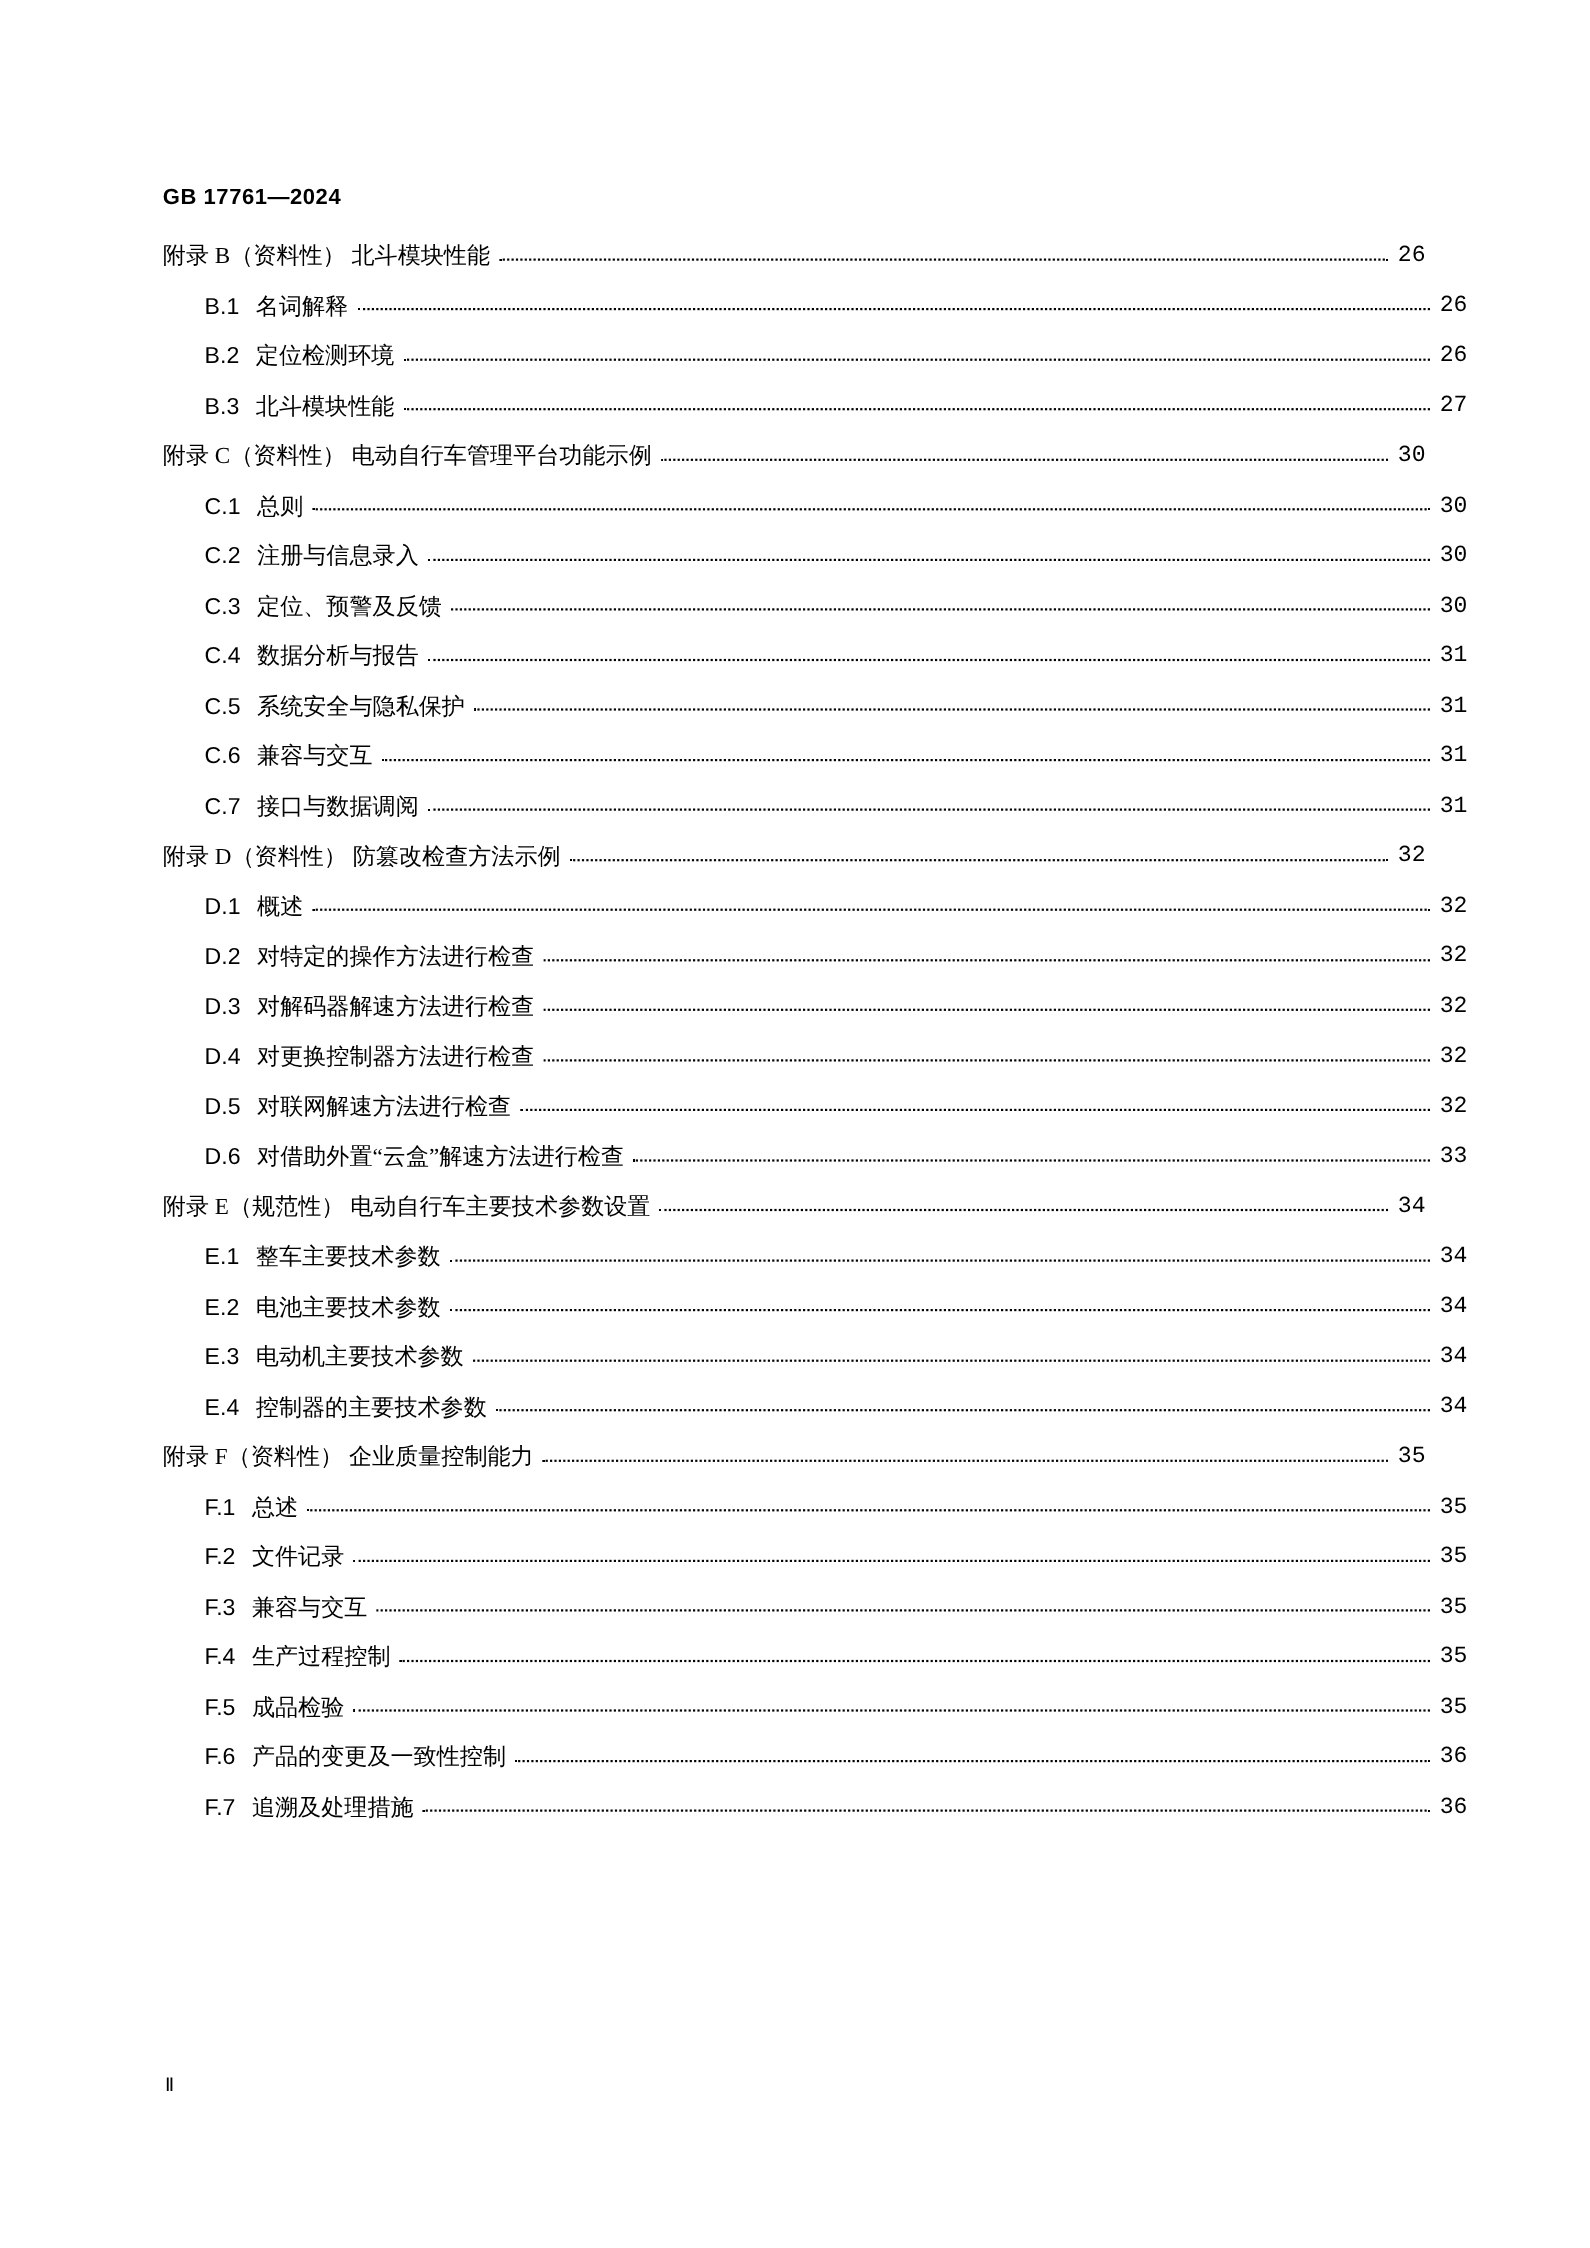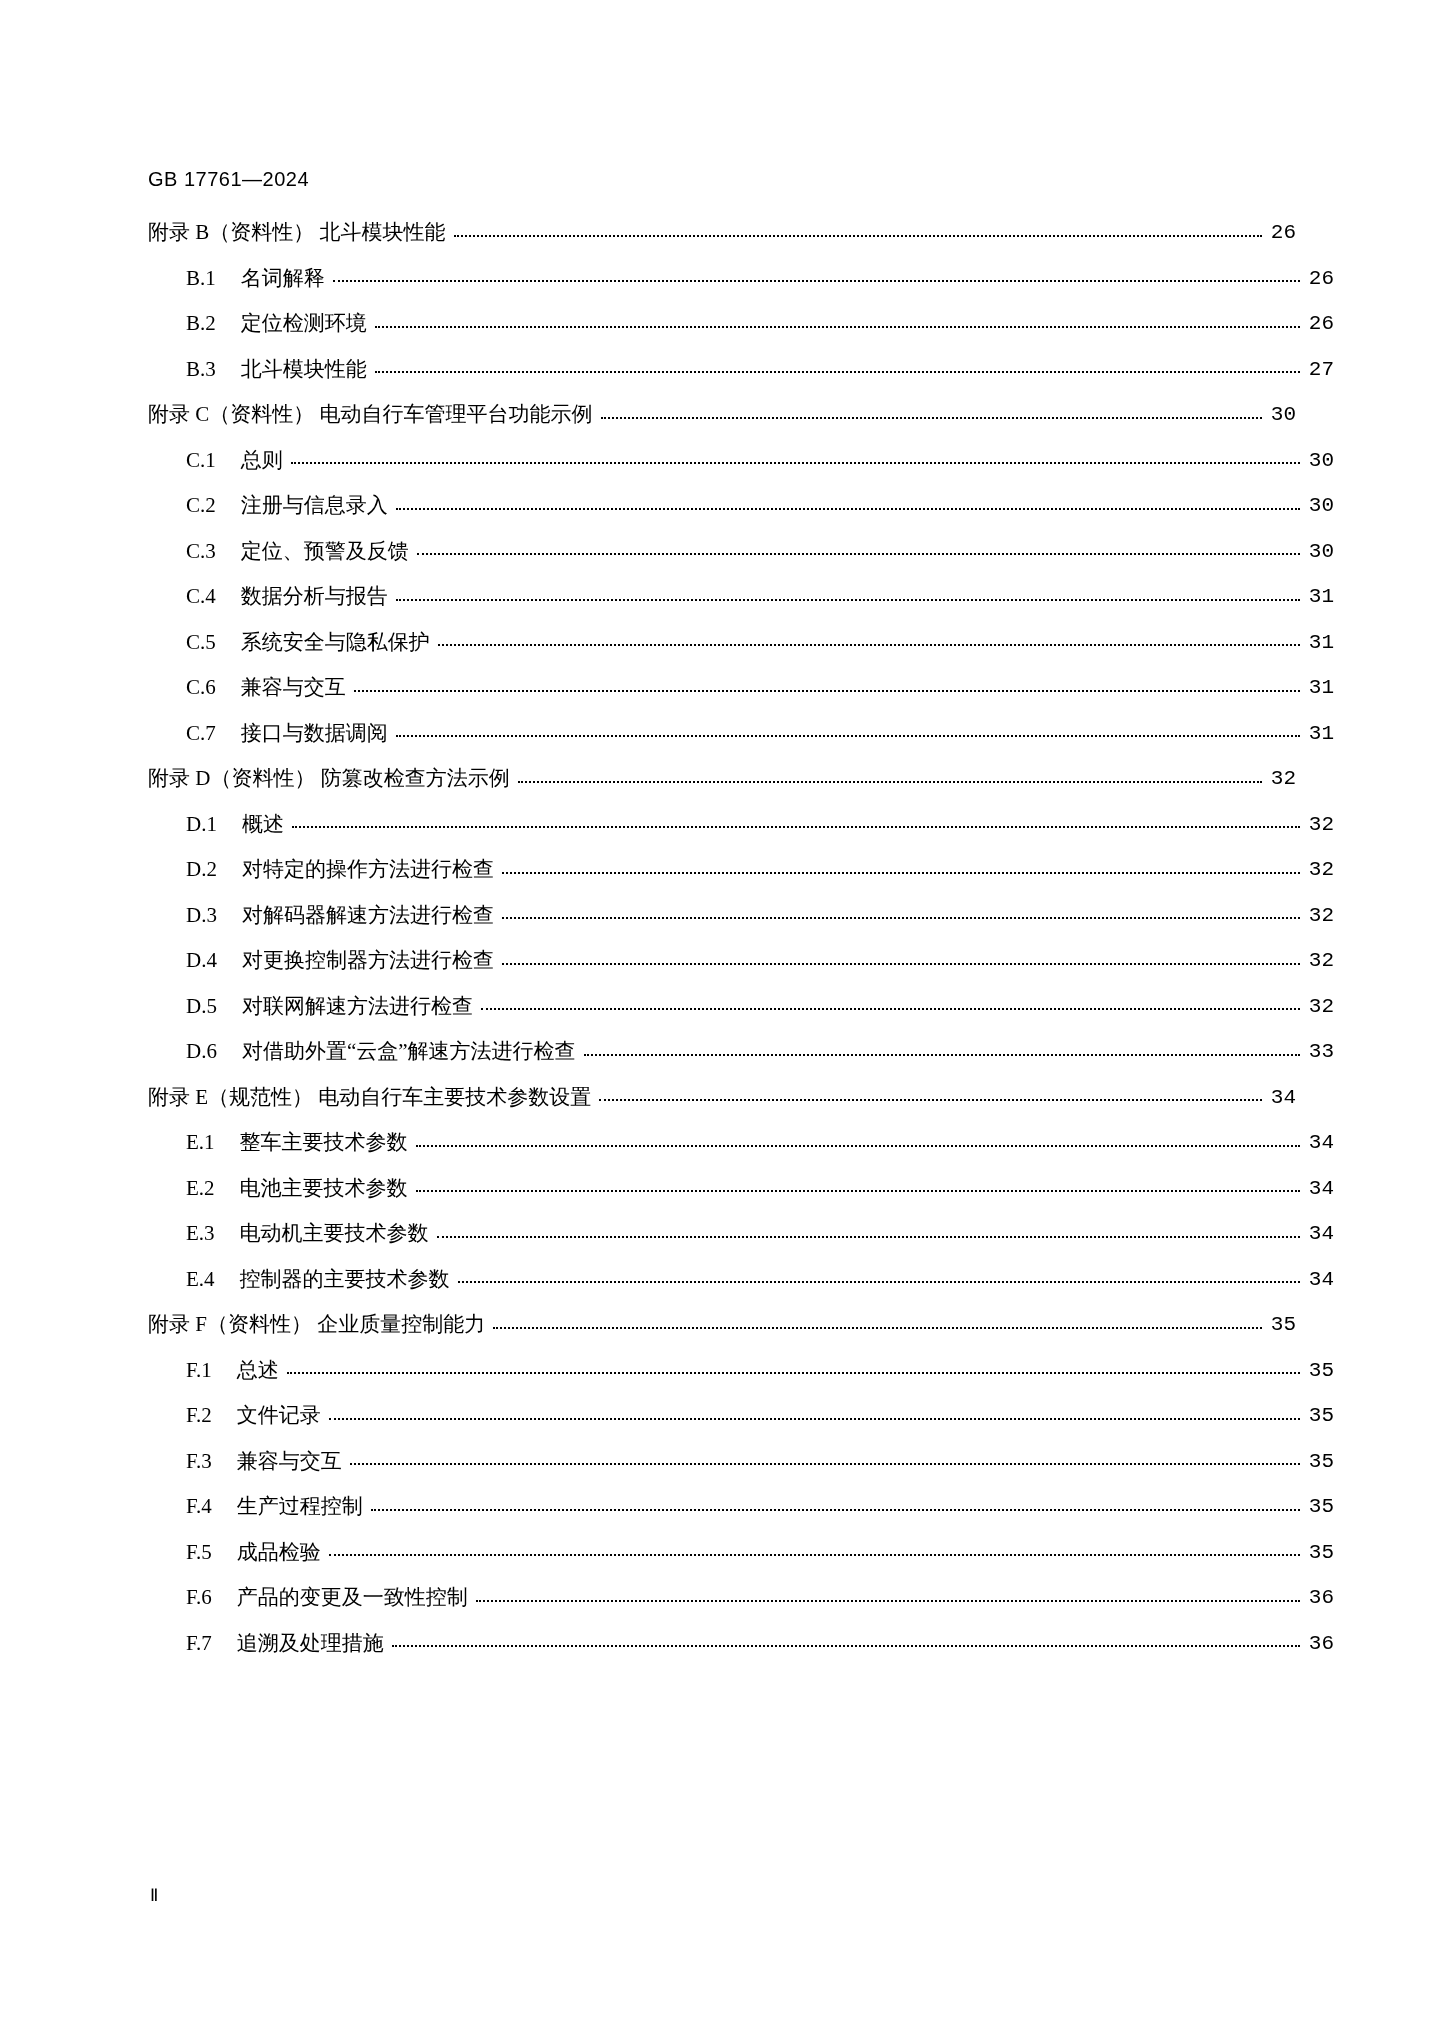--- a/index.html
+++ b/index.html
@@ -14,21 +14,21 @@
     background: #ffffff;
     font-family: "Liberation Serif", "DejaVu Serif", serif;
     color: #000000;
     box-sizing: border-box;
   }
   .header {
     position: absolute;
     top: 168px;
     left: 148px;
     font-family: "Liberation Sans", sans-serif;
-    font-weight: normal;
+    font-weight: bold;
     font-size: 20px;
     letter-spacing: 0.5px;
   }
   .toc {
     position: absolute;
     top: 222px;
     left: 148px;
     width: 1148px;
   }
   .entry {
@@ -41,22 +41,22 @@
     margin: 0 0 24.5px 0;
     white-space: nowrap;
   }
   .entry.level1 {
     padding-left: 0px;
   }
   .entry.level2 {
     padding-left: 38px;
   }
   .num {
-    font-family: Liberation Serif, serif;
-    margin-right: 25px;
+    font-family: Liberation Sans, sans-serif;
+    margin-right: 15px;
     flex: 0 0 auto;
   }
   .title {
     font-family: "Liberation Serif", "DejaVu Serif", serif;
     flex: 0 0 auto;
   }
   .dots {
     flex: 1 1 auto;
     overflow: hidden;
     margin: 0 6px 0 8px;

